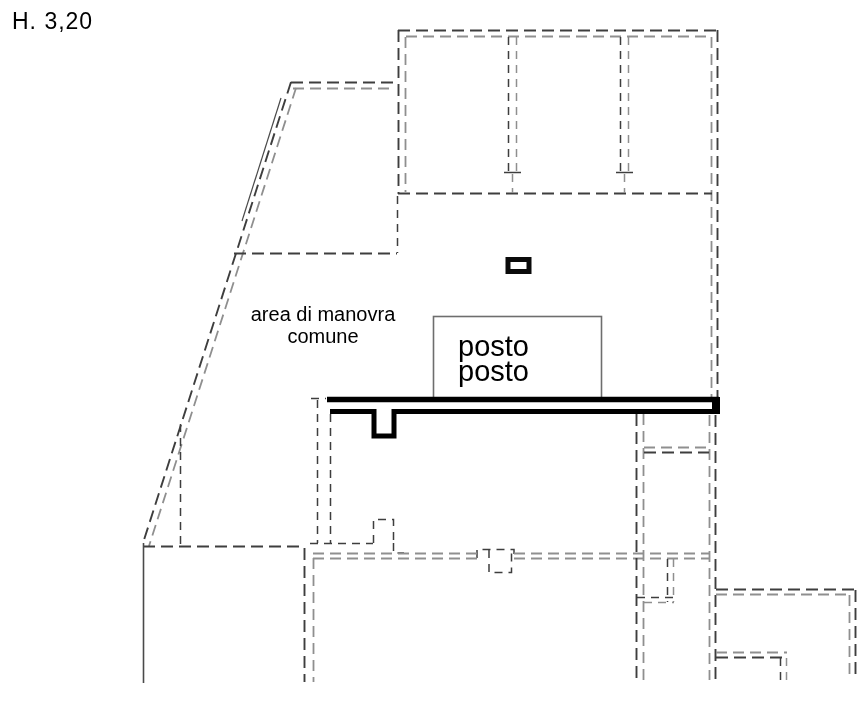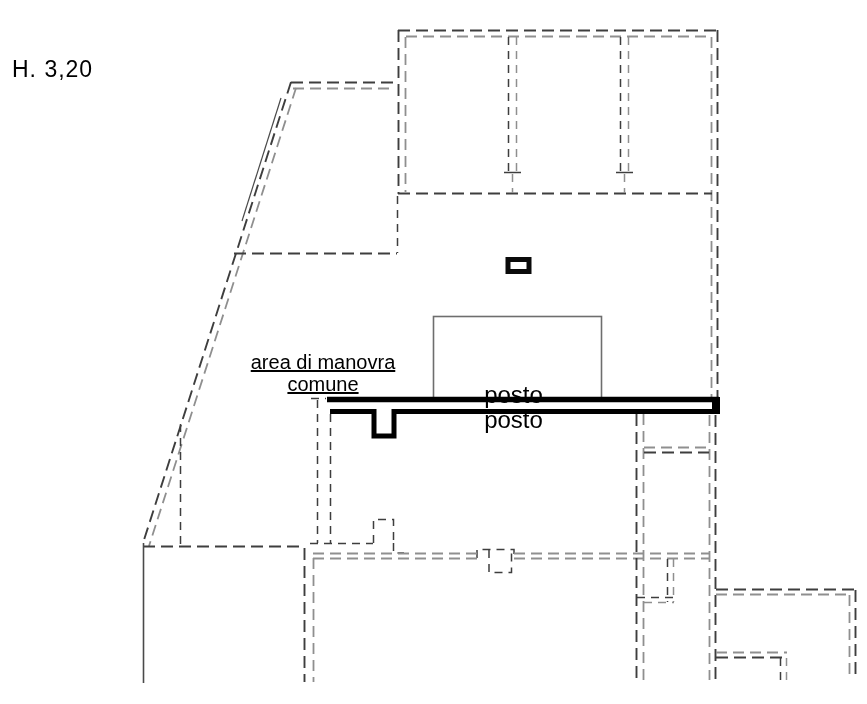--- a/index.html
+++ b/index.html
@@ -14,24 +14,24 @@
   .bk{stroke:var(--line_black,#000);}
   .solid-ln{stroke:var(--line_solid,#4a4a4a);}
   .boxln{stroke:var(--box_stroke,#6e6e6e);}
   path,line,rect.nofill{fill:none;}
   .dash{stroke-width:1.9;stroke-dasharray:12 6;}
   .dashg{stroke-width:1.8;stroke-dasharray:11 6;}
   .dashf{stroke-width:1.5;stroke-dasharray:8 6;}
   .cap{stroke-width:1.5;}
   .thick{stroke-width:5;}
   
-  .lbl{position:absolute;color:var(--text,#000);white-space:nowrap;margin-top:48px;}
+  .lbl{position:absolute;color:var(--text,#000);white-space:nowrap;}
   #height-label{left:12px;top:8px;font-size:23px;letter-spacing:1px;}
-  #area-label{left:212px;top:303px;width:222px;text-align:center;font-size:20px;line-height:22px;white-space:normal;text-decoration:underline;}
-  #parking-label{left:429px;top:334px;width:169px;text-align:center;font-size:24px;line-height:25px;white-space:normal;}
+  #area-label{left:212px;top:303px;width:222px;text-align:center;font-size:20px;line-height:22px;white-space:normal;}
+  #parking-label{left:409px;top:334px;width:169px;text-align:center;font-size:29px;line-height:25px;white-space:normal;}
 </style>
 </head>
 <body>
 
 <div id="canvas">
 
   <svg id="plan-svg" width="867" height="704" viewBox="0 0 867 704">
 
     <g>
       <path class="dk dash" d="M398 30.5 H718"></path>

